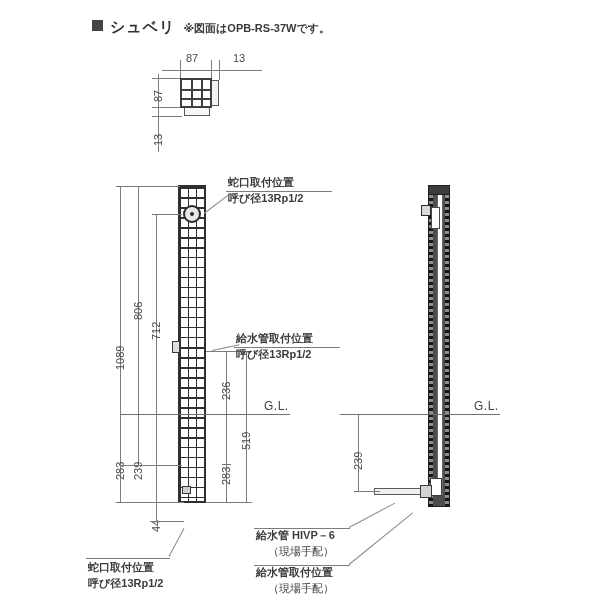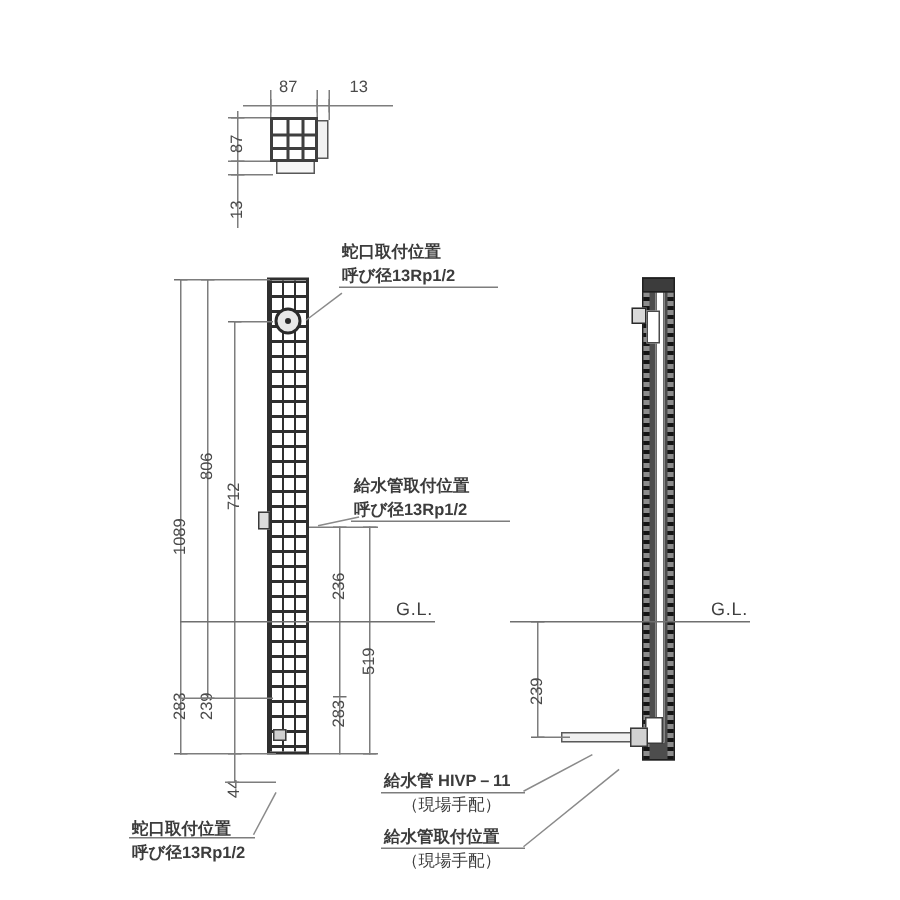--- a/index.html
+++ b/index.html
@@ -81,20 +81,21 @@
     background: #6f6f6f;
   }
   .tick.v { width: 1px; height: 9px; }
 
   .label {
     position: absolute;
     font-size: 11px;
     color: #3c3c3c;
     white-space: nowrap;
     letter-spacing: 0px;
+    margin-top: 15px;
   }
   .label.b { font-weight: bold; }
 
   .leadline {
     position: absolute;
     height: 1px;
     background: #8a8a8a;
     transform-origin: left center;
   }
 
@@ -285,20 +286,25 @@
   }
 
   .gl-line { position:absolute; height:1px; background:#6f6f6f; }
   .gl-text { position:absolute; font-size:12px; color:#3f3f3f; letter-spacing:0.5px; }
 </style>
 </head>
 <body>
 
 <div id="stage">
 
+  <div class="header">
+    <span class="sqmark"></span>
+    <span class="title">シュベリ</span>
+    <span class="note">※図面はOPB-RS-37Wです。</span>
+  </div>
 
   <div id="plan-detail">
 
     <div class="ln h" style="left:28px; top:22px; width:100px;"></div>
     <div class="tick v" style="left:46px; top:18px;"></div>
     <div class="tick v" style="left:77px; top:18px;"></div>
     <div class="tick v" style="left:85px; top:18px;"></div>
 
     <div class="ln v" style="left:46px; top:12px; height:20px;"></div>
     <div class="ln v" style="left:77px; top:12px; height:20px;"></div>
@@ -397,21 +403,21 @@
     </div>
 
     <div>
       <span class="label b" style="left:88px; top:545px;">蛇口取付位置</span>
       <span class="label b" style="left:88px; top:561px;">呼び径13Rp1/2</span>
       <div class="ln h" style="left:86px; top:558px; width:84px;"></div>
       <div class="leadline" style="left:169px; top:556px; width:32px; transform:rotate(-62deg);"></div>
     </div>
 
     <div>
-      <span class="label b" style="left:256px; top:513px;">給水管 HIVP－11</span>
+      <span class="label b" style="left:256px; top:513px;">給水管 HIVP－6</span>
       <span class="label" style="left:268px; top:529px;">（現場手配）</span>
       <div class="ln h" style="left:254px; top:528px; width:96px;"></div>
       <div class="leadline" style="left:349px; top:527px; width:52px; transform:rotate(-28deg);"></div>
     </div>
 
     <div>
       <span class="label b" style="left:256px; top:550px;">給水管取付位置</span>
       <span class="label" style="left:268px; top:566px;">（現場手配）</span>
       <div class="ln h" style="left:254px; top:565px; width:96px;"></div>
       <div class="leadline" style="left:349px; top:564px; width:82px; transform:rotate(-39deg);"></div>

